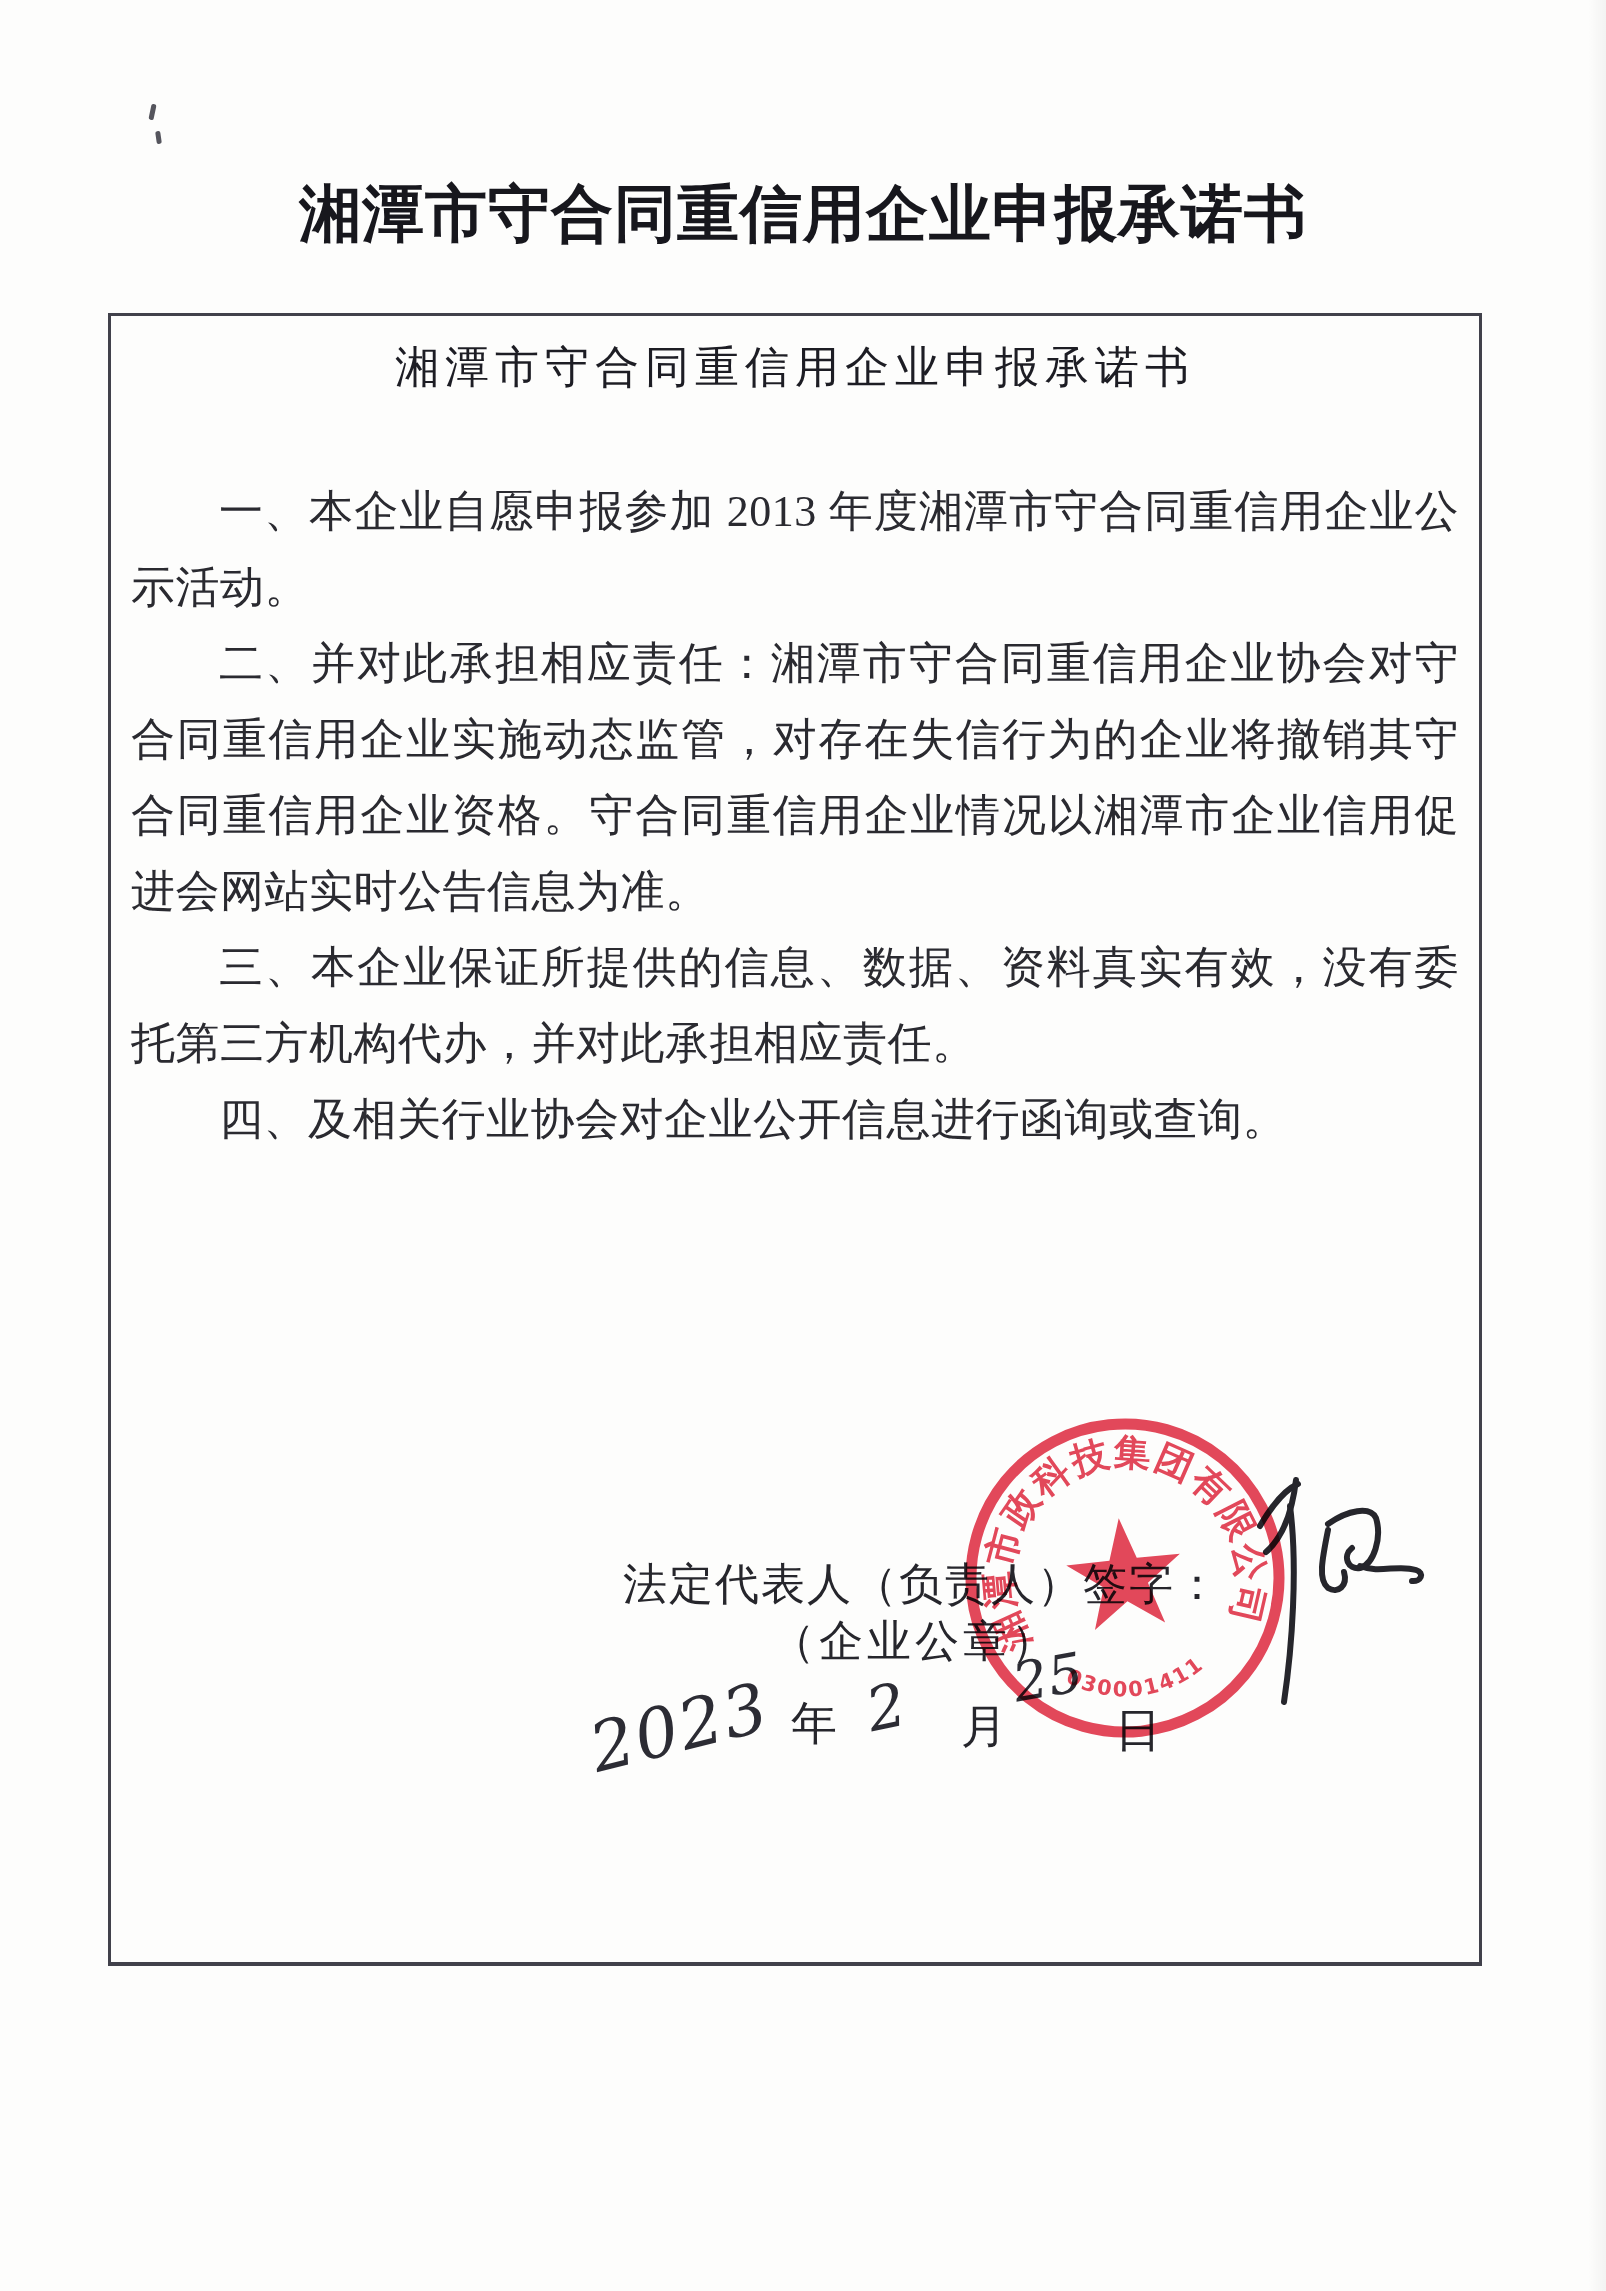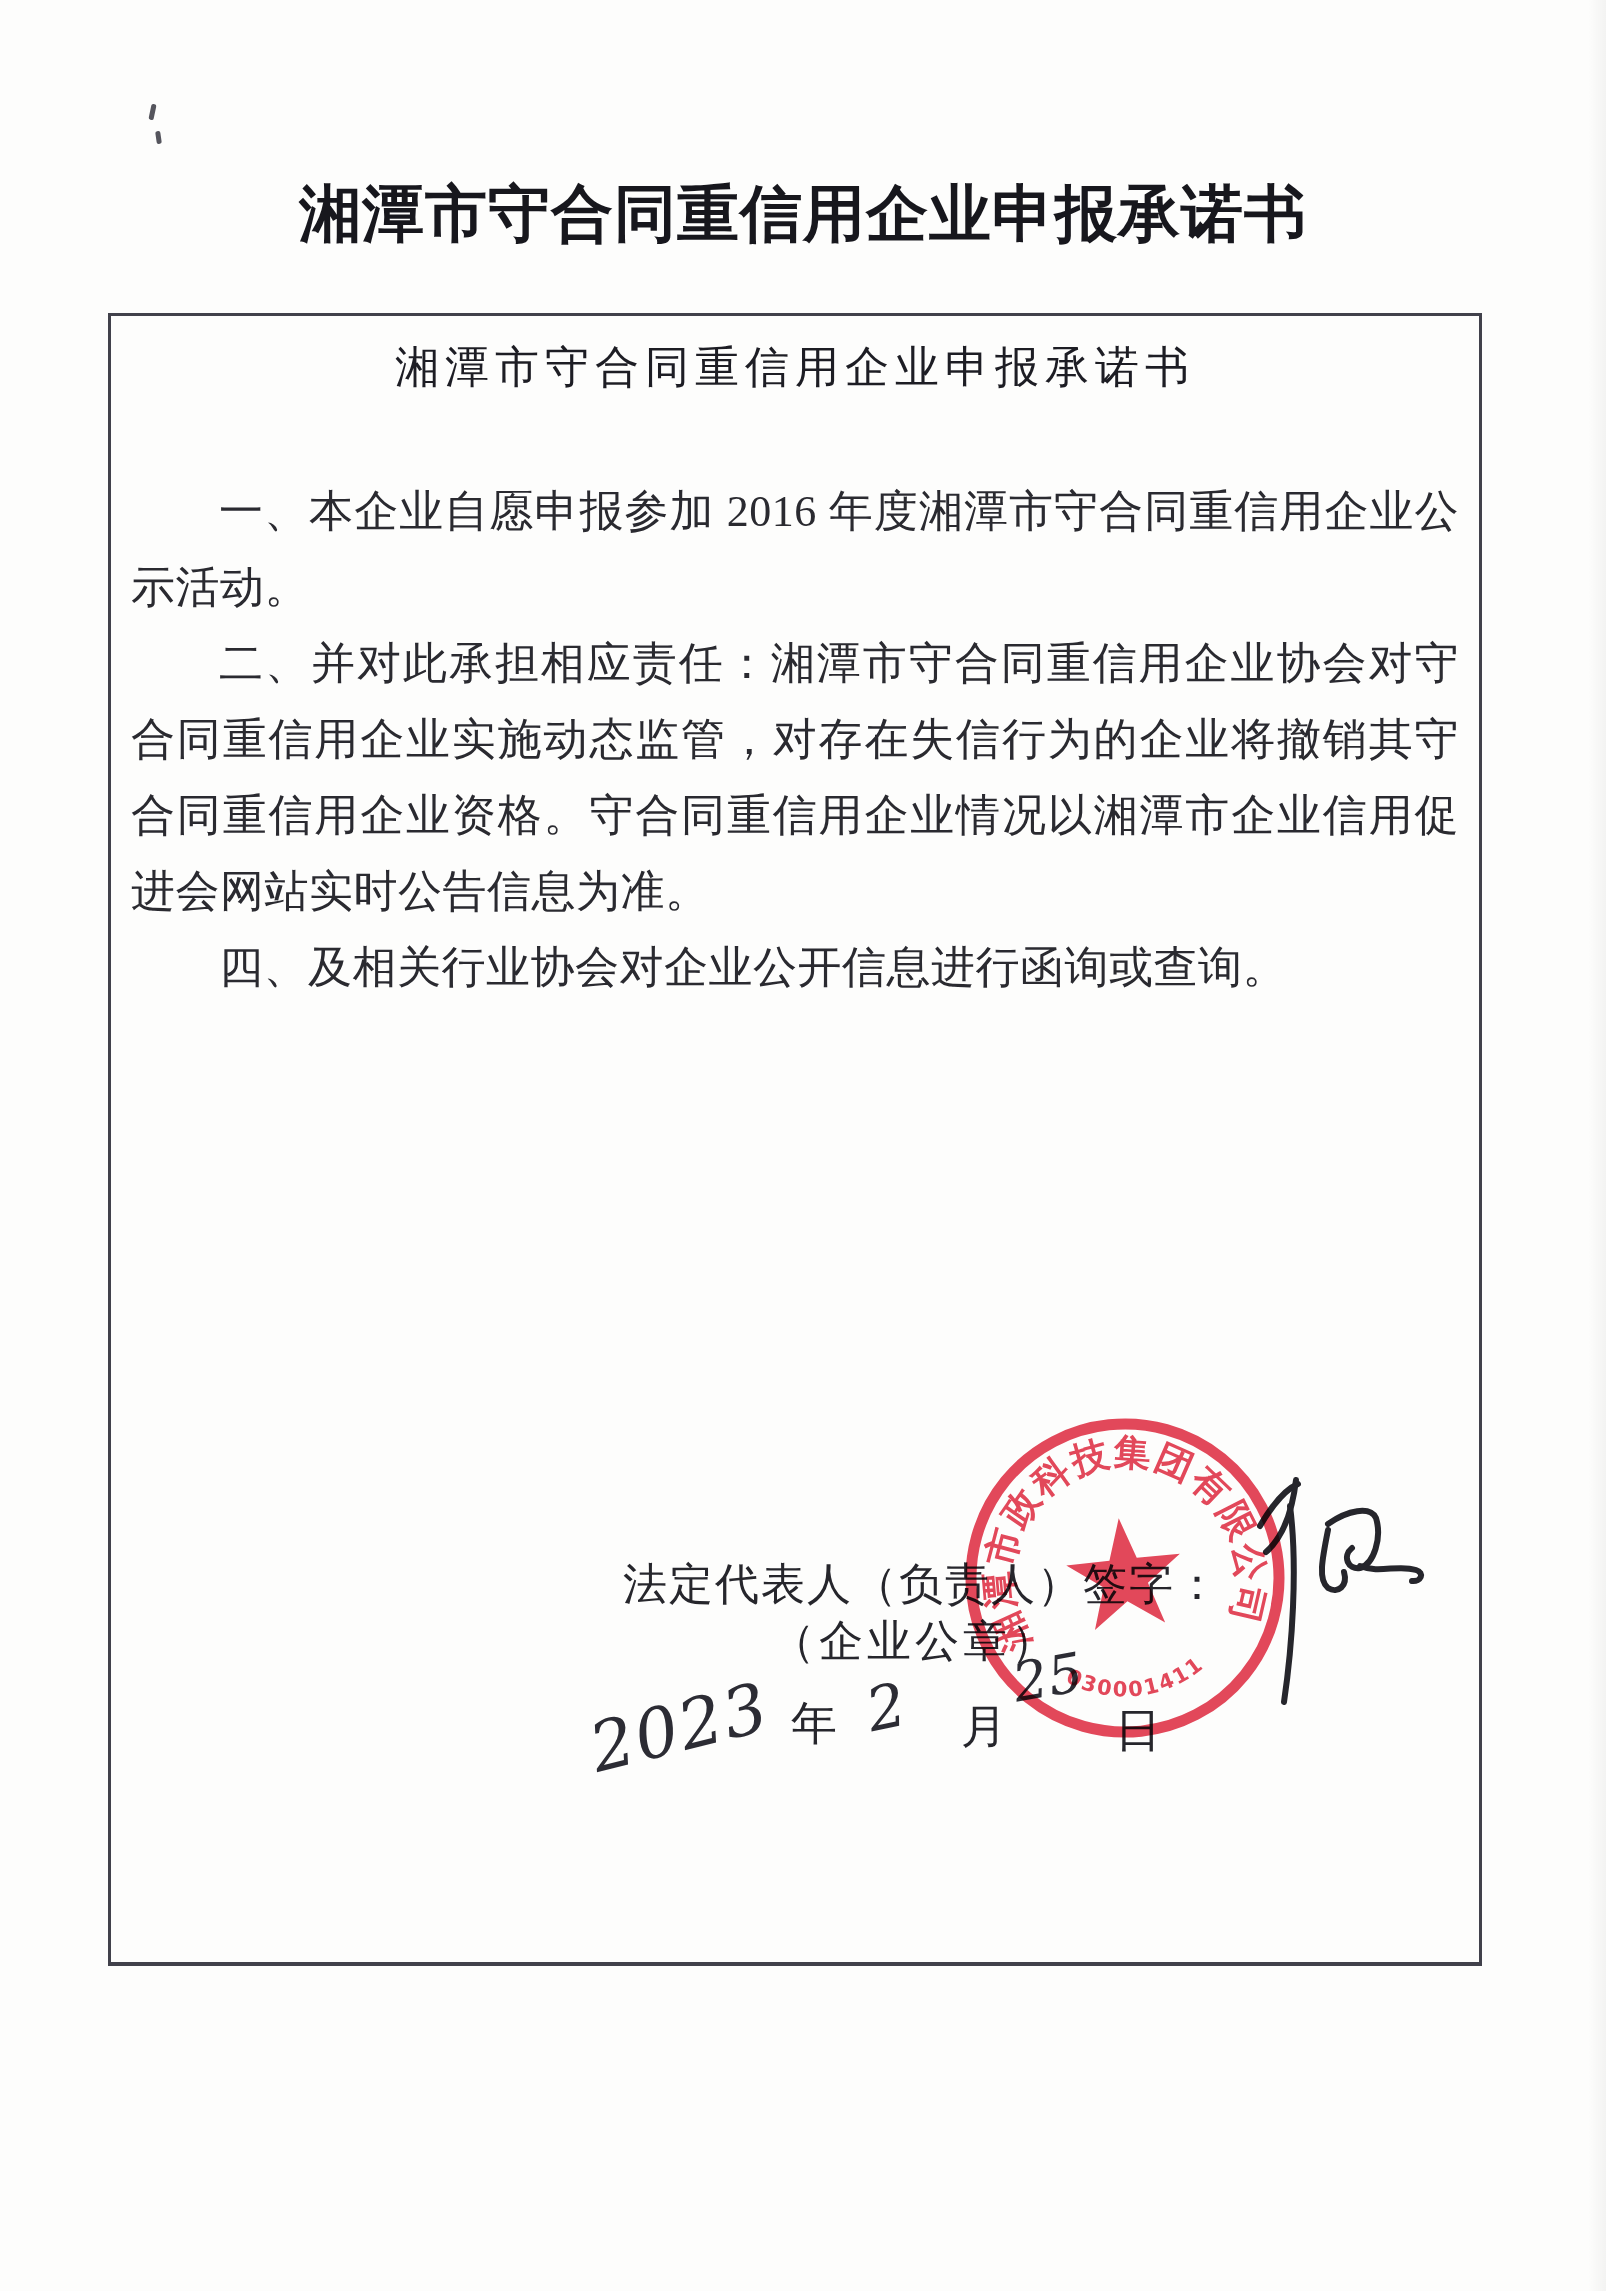--- a/index.html
+++ b/index.html
@@ -161,22 +161,23 @@
 
 <div class="page">
 
   <h1 class="main-title">湘潭市守合同重信用企业申报承诺书</h1>
 
   <div class="frame">
 
     <div class="inner-title">湘潭市守合同重信用企业申报承诺书</div>
 
     <div class="body-text">
-      <p>一、本企业自愿申报参加 2016 年度湘潭市守合同重信用企业公示活动。</p>
+      <p>一、本企业自愿申报参加 2013 年度湘潭市守合同重信用企业公示活动。</p>
       <p>二、并对此承担相应责任：湘潭市守合同重信用企业协会对守合同重信用企业实施动态监管，对存在失信行为的企业将撤销其守合同重信用企业资格。守合同重信用企业情况以湘潭市企业信用促进会网站实时公告信息为准。</p>
+      <p>三、本企业保证所提供的信息、数据、资料真实有效，没有委托第三方机构代办，并对此承担相应责任。</p>
       <p>四、及相关行业协会对企业公开信息进行函询或查询。</p>
     </div>
 
     <div class="sig-line1">法定代表人（负责人）签字：</div>
     <div class="sig-line2">（企业公章）</div>
 
     <span class="hw hw-year">2023</span>
     <span class="date-unit unit-year">年</span>
     <span class="hw hw-month">2</span>
     <span class="date-unit unit-month">月</span>

